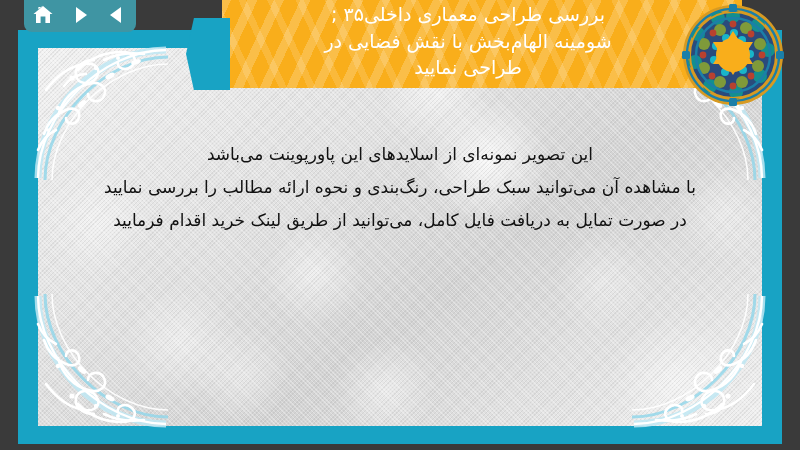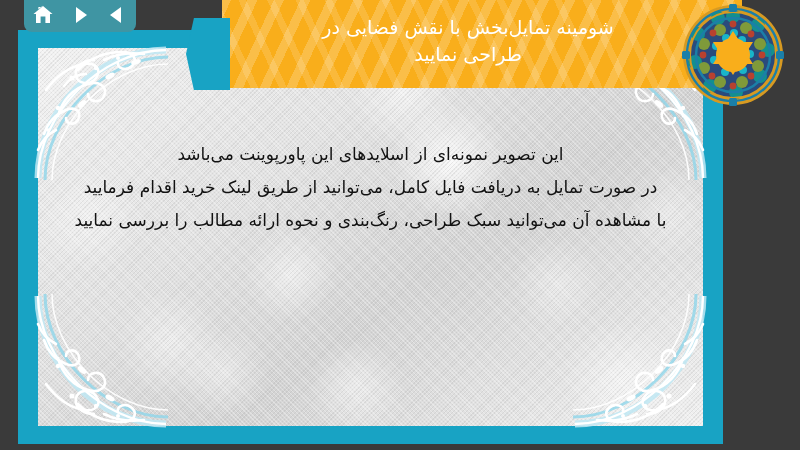--- a/index.html
+++ b/index.html
@@ -24,21 +24,21 @@
   }
   .navbtn{
     width:26px;height:24px;display:flex;align-items:center;justify-content:center;
     cursor:pointer;
   }
   .navbtn svg{display:block;}
 
   
   .slide{
     position:absolute;left:18px;top:30px;
-    width:705px;height:414px;
+    width:764px;height:414px;
     background:#18a3c4;
     overflow:hidden;
     z-index:10;
   }
   .slide-inner{
     position:absolute;left:20px;top:18px;right:20px;bottom:18px;
     background:
       radial-gradient(circle at 62% 30%, rgba(255,255,255,.85) 0%, rgba(255,255,255,0) 12%),
       radial-gradient(circle at 38% 60%, rgba(255,255,255,.55) 0%, rgba(255,255,255,0) 10%),
       radial-gradient(circle at 20% 78%, rgba(255,255,255,.5) 0%, rgba(255,255,255,0) 9%),
@@ -253,30 +253,31 @@
           <circle cx="40" cy="78" r="2.2"></circle>
           <circle cx="100" cy="28" r="2"></circle>
           <ellipse cx="92" cy="46" rx="5" ry="2.6" transform="rotate(-28 92 46)"></ellipse>
           <ellipse cx="64" cy="74" rx="5" ry="2.6" transform="rotate(-40 64 74)"></ellipse>
         </g>
       </svg>
     </div>
 
     <div class="body-text">
       <div class="line">این تصویر نمونه‌ای از اسلایدهای این پاورپوینت می‌باشد</div>
+      <div class="line">با مشاهده آن می‌توانید سبک طراحی، رنگ‌بندی و نحوه ارائه مطالب را بررسی نمایید</div>
       <div class="line">در صورت تمایل به دریافت فایل کامل، می‌توانید از طریق لینک خرید اقدام فرمایید</div>
-      <div class="line">با مشاهده آن می‌توانید سبک طراحی، رنگ‌بندی و نحوه ارائه مطالب را بررسی نمایید</div>
     </div>
   </div>
 
   <div class="banner-arrow"></div>
   <div class="title-banner">
     <div class="banner-pattern"></div>
     <div class="banner-text">
-      <span>شومینه تمایل‌بخش با نقش فضایی در</span>
+      <span>بررسی طراحی معماری داخلی۳۵ ;</span>
+      <span>شومینه الهام‌بخش با نقش فضایی در</span>
       <span>طراحی نمایید</span>
     </div>
   </div>
 
   <div class="medallion">
     <svg width="106" height="106" viewBox="0 0 106 106" aria-hidden="true">
       <defs>
         <clipPath id="medClip">
             <circle cx="53" cy="53" r="46"></circle>
           </clipPath>

